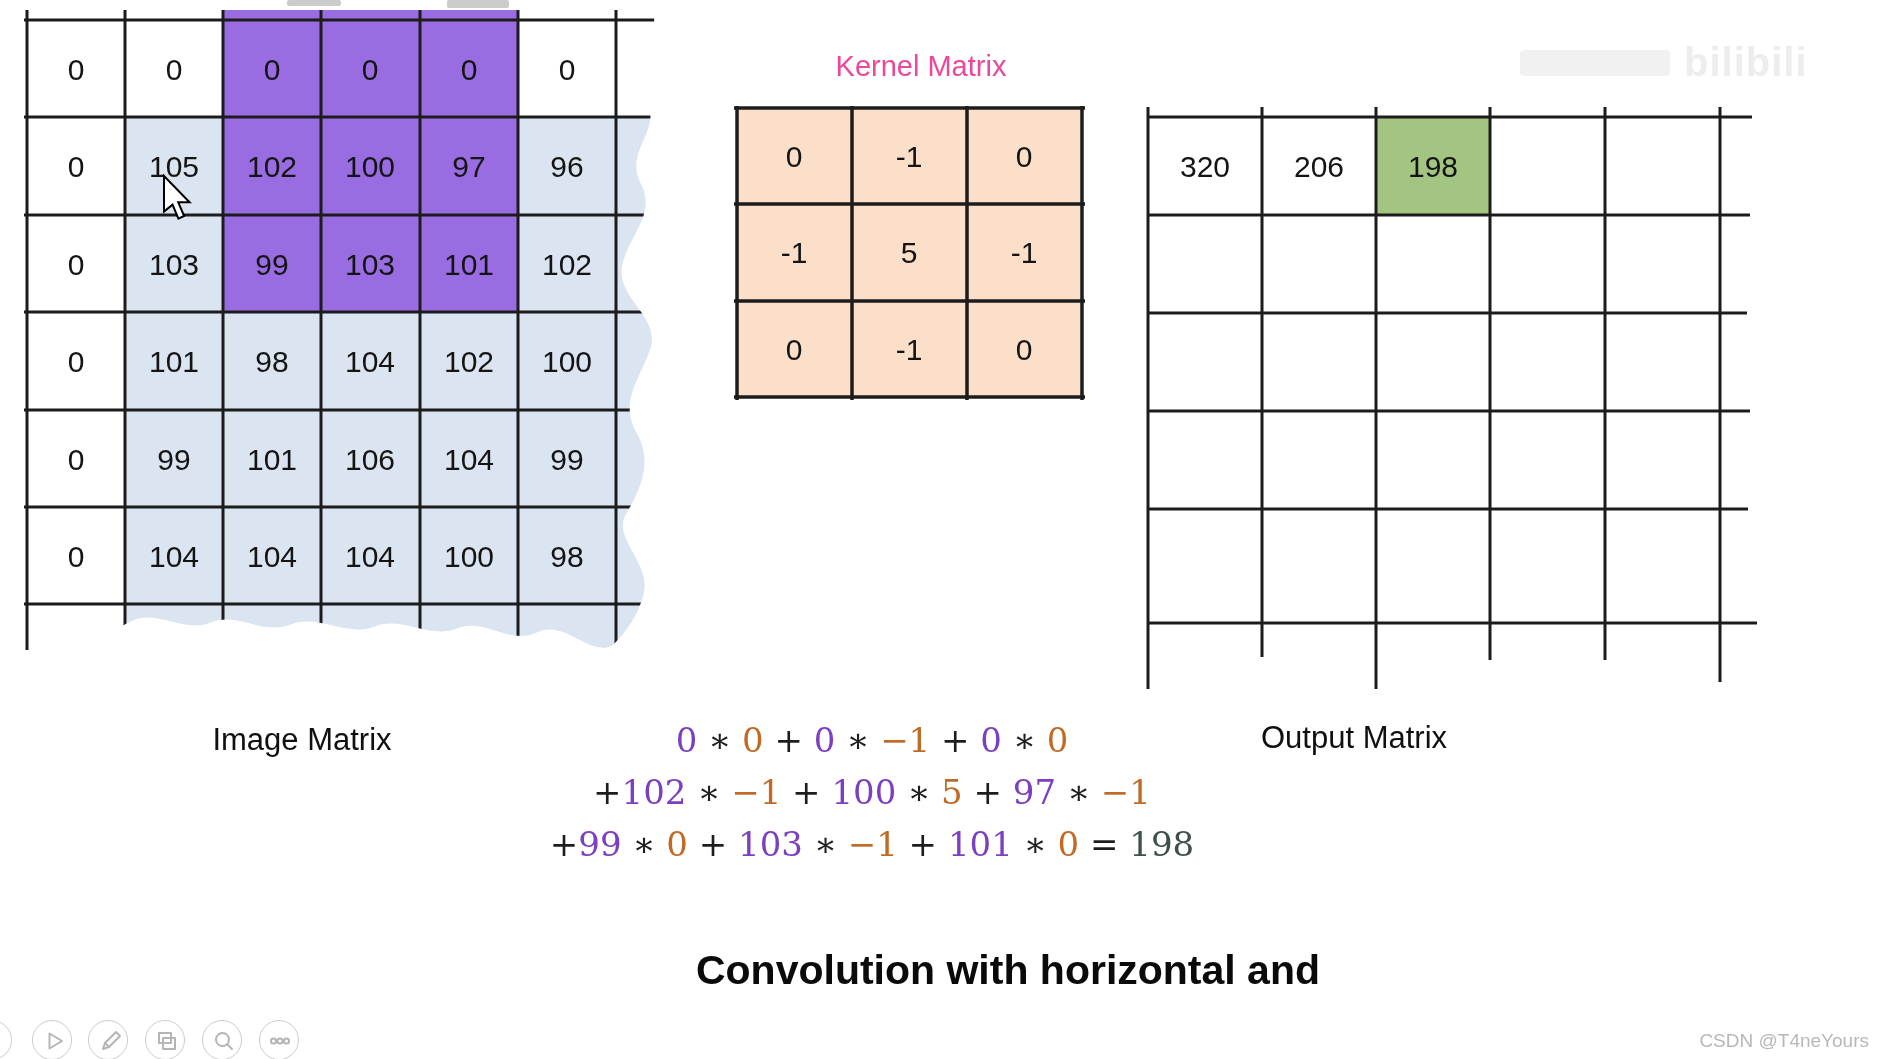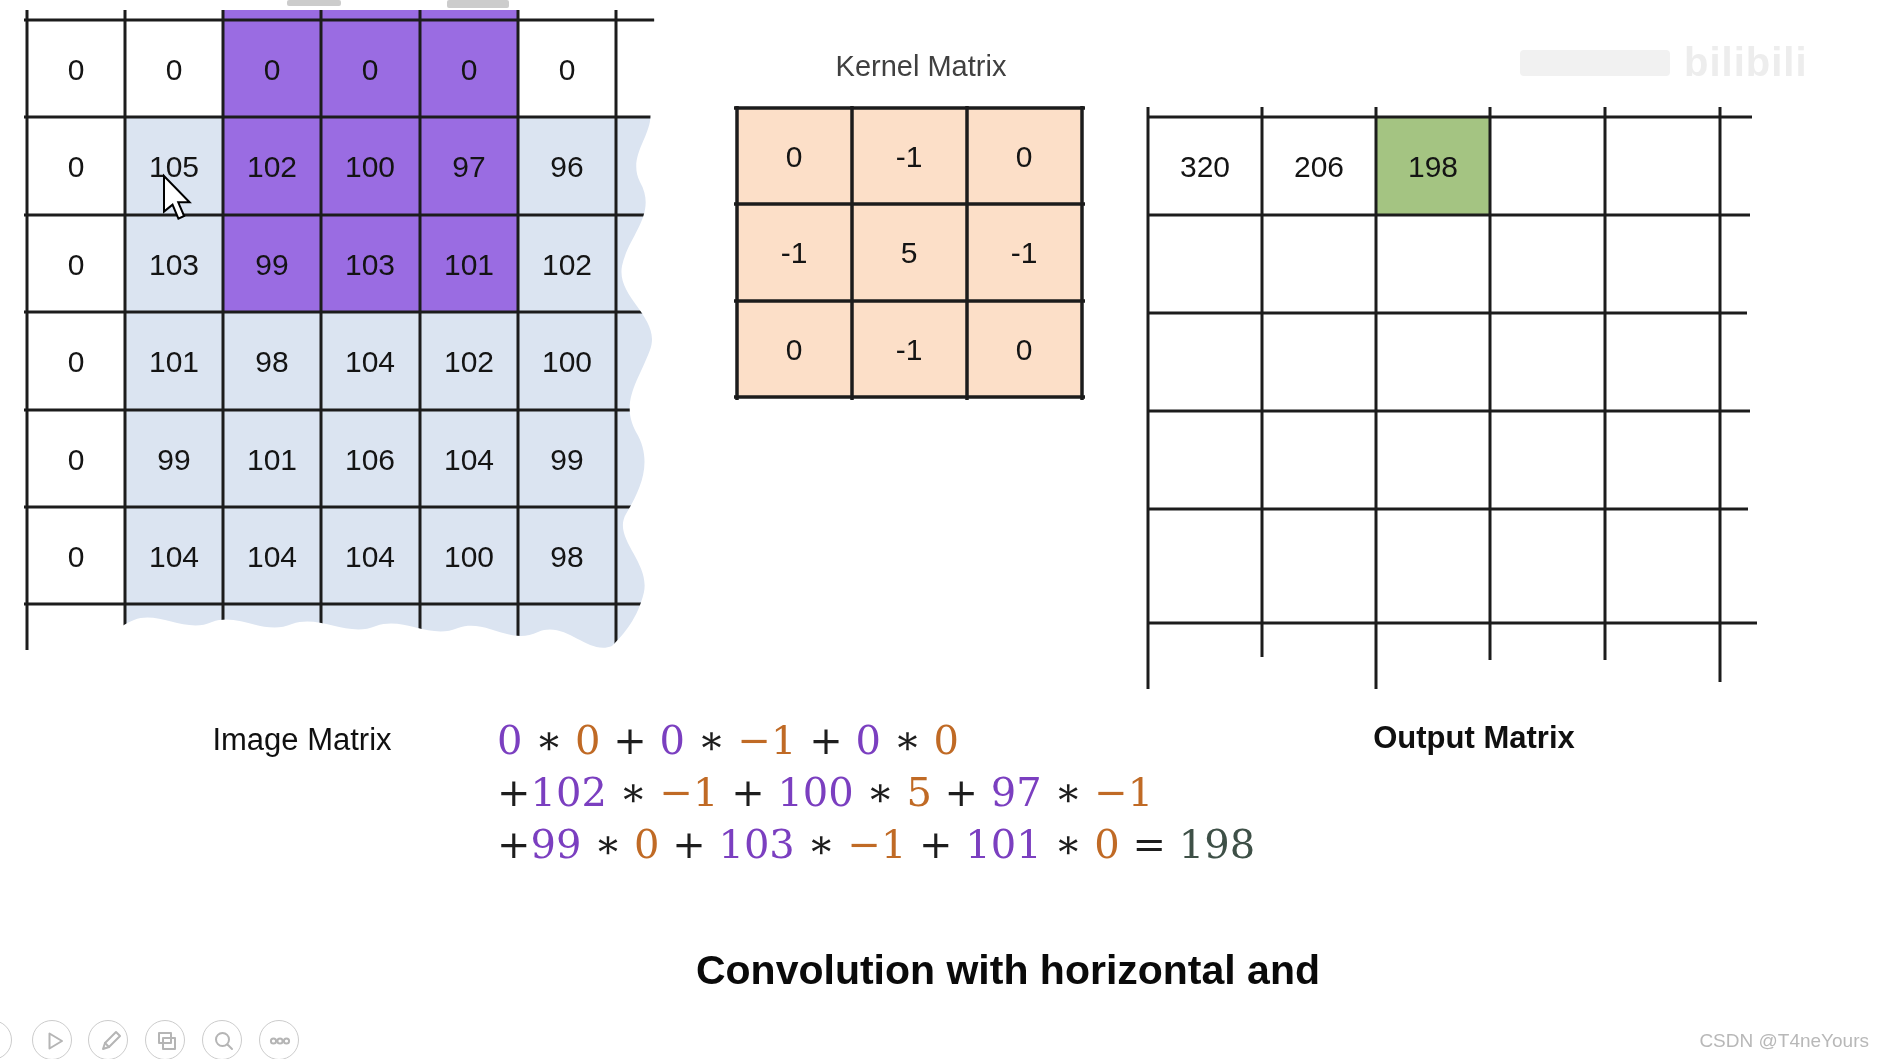--- a/index.html
+++ b/index.html
@@ -1,25 +1,25 @@
 <!DOCTYPE html>
 <html><head>
 <meta charset="utf-8">
 <style>
   html,body{margin:0;padding:0;background:#ffffff;}
   .stage{position:relative;width:1881px;height:1059px;background:#fff;overflow:hidden;
          font-family:"Liberation Sans",sans-serif;}
   svg text{font-family:"Liberation Sans",sans-serif;}
   .lbl{position:absolute;text-align:center;color:#101010;font-size:31px;}
   .kernel-title{position:absolute;left:771px;top:50px;width:300px;text-align:center;
-                color:#404040;font-size:29px;}
+                color:#ec4899;font-size:29px;}
   .img-label{left:152px;top:722px;width:300px;}
-  .out-label{left:1324px;top:720px;width:300px;font-weight:bold;}
-  .equation{position:absolute;left:497px;top:714px;width:750px;text-align:left;
-            font-family:"DejaVu Serif",serif;font-size:40px;line-height:52px;white-space:pre;}
+  .out-label{left:1204px;top:720px;width:300px;}
+  .equation{position:absolute;left:497px;top:714px;width:750px;text-align:center;
+            font-family:"DejaVu Serif",serif;font-size:34px;line-height:52px;white-space:pre;}
   .equation .i{color:#7b3fc0;}
   .equation .k{color:#c06a25;}
   .equation .o{color:#1d1d1d;}
   .equation .r{color:#3e5047;}
   .caption{position:absolute;left:520px;top:944px;width:800px;text-align:right;
            font-size:41px;font-weight:bold;color:#0a0a0a;line-height:53px;}
   .bili{position:absolute;left:1520px;top:40px;width:360px;color:#ededed;
         font-size:40px;font-weight:bold;letter-spacing:1px;display:flex;align-items:center;gap:14px;}
   .bili .smudge{display:inline-block;height:26px;border-radius:4px;background:#f1f1f1;}
   .csdn{position:absolute;right:12px;top:1030px;color:#b8b8b8;font-size:19px;}

